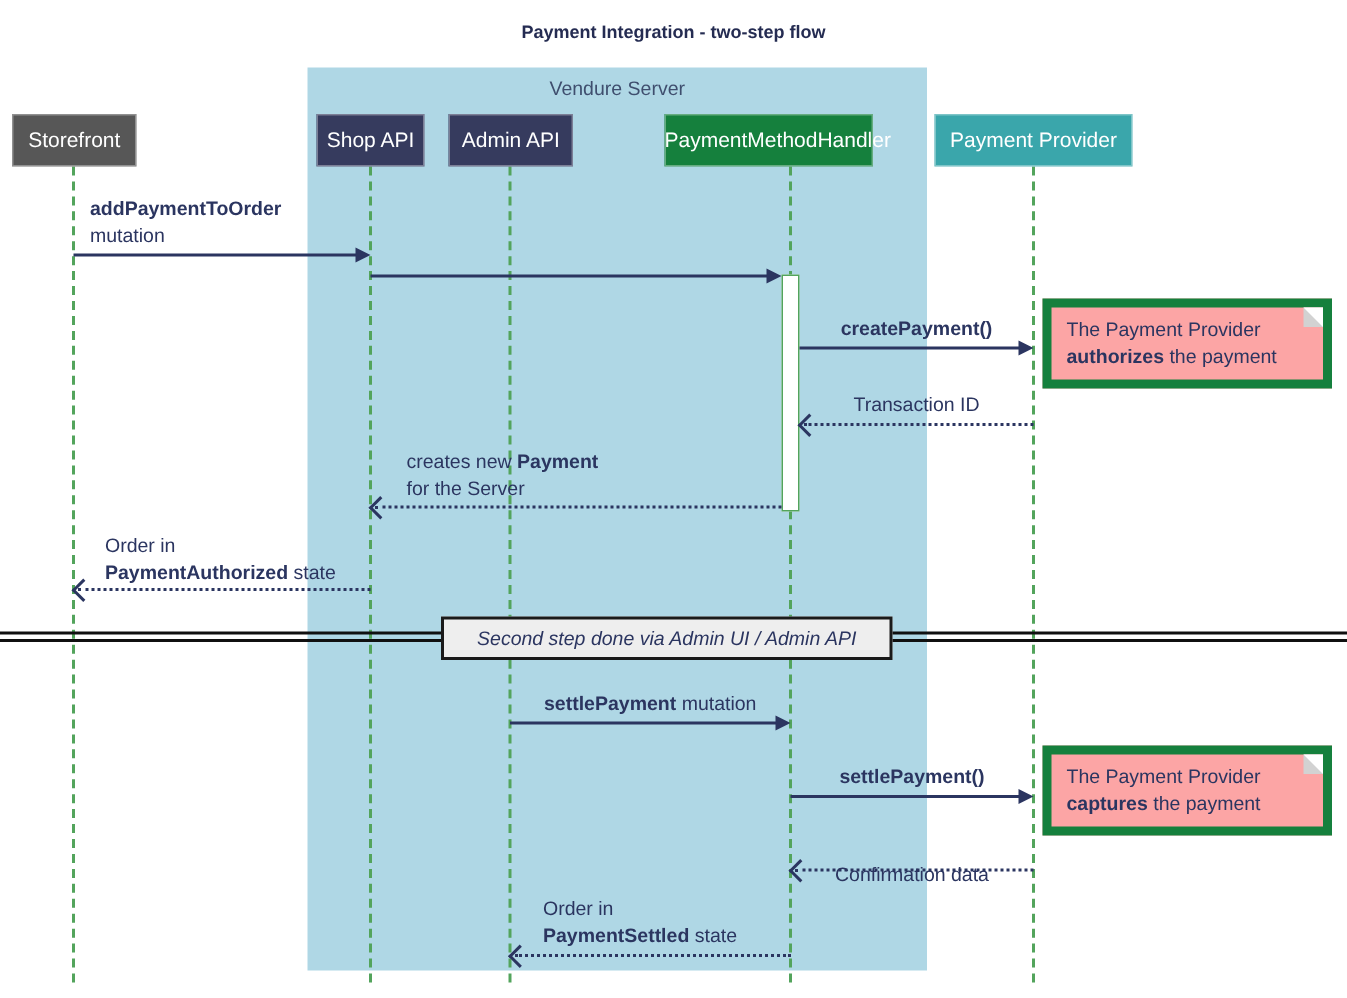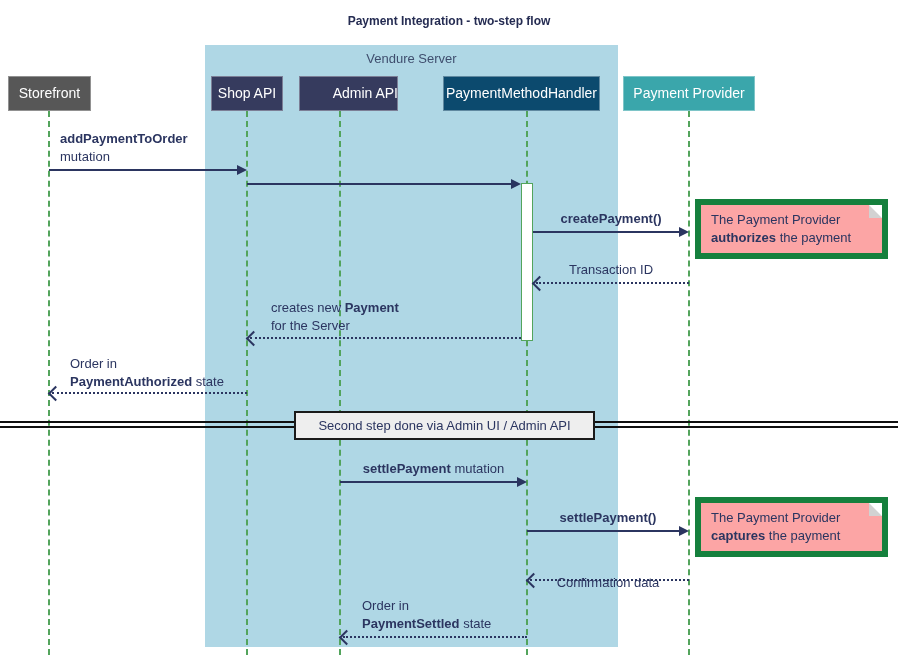--- a/index.html
+++ b/index.html
@@ -28,42 +28,42 @@
   .msg-label{font-size:13px;line-height:18px;color:#2b3560;white-space:nowrap;z-index:3;}
   .b{font-weight:bold;}
   .center{text-align:center;}
   
   .note{width:161px;padding:6px 10px;background:#fca5a5;border:6px solid #15803d;font-size:13px;line-height:18px;z-index:3;}
   .note::before{content:"";position:absolute;top:0;right:0;width:0;height:0;
     border-bottom:13px solid #d2d2d2;border-right:13px solid #ffffff;}
   
   .divider-line{left:0;width:898px;height:2px;background:#101010;z-index:4;}
   .divider-box{left:294px;top:411px;width:297px;height:25px;line-height:25px;text-align:center;
-    background:#eeeeee;border:2px solid #1a1a1a;font-size:13px;color:#2b3560;z-index:5;}
+    background:#eeeeee;border:2px solid #1a1a1a;font-size:13px;color:#2b3560;z-index:5;font-style:italic;}
 </style>
 </head>
 <body>
 
 <div id="canvas">
 
   <div class="abs title">Payment Integration - two-step flow</div>
 
   <div class="abs frame"></div>
   <div class="abs frame-label">Vendure Server</div>
 
   <div class="abs lifeline" style="left:48px;"></div>
   <div class="abs lifeline" style="left:246px;"></div>
   <div class="abs lifeline" style="left:339px;"></div>
   <div class="abs lifeline" style="left:526px;"></div>
   <div class="abs lifeline" style="left:688px;"></div>
 
   <div class="abs participant" style="left:8px;width:83px;background:#575757;">Storefront</div>
   <div class="abs participant" style="left:211px;width:72px;background:#363b5e;">Shop API</div>
-  <div class="abs participant" style="left:299px;width:99px;background:#363b5e;text-align:right;">Admin API</div>
-  <div class="abs participant" style="left:443px;width:157px;background:#0c4a6e;">PaymentMethodHandler</div>
+  <div class="abs participant" style="left:299px;width:83px;background:#363b5e;">Admin API</div>
+  <div class="abs participant" style="left:443px;width:139px;background:#15803d;">PaymentMethodHandler</div>
   <div class="abs participant" style="left:623px;width:132px;background:#3aa6ab;">Payment Provider</div>
 
   <div class="abs activation"></div>
 
   <div class="abs msg-label" style="left:60px;top:130px;">
     <div><span class="b">addPaymentToOrder</span></div>
     <div><span>mutation</span></div>
   </div>
   <div class="abs arrow" style="left:49px;top:169px;width:189px;"></div>
   <div class="abs head-right" style="left:237px;top:165px;"></div>

